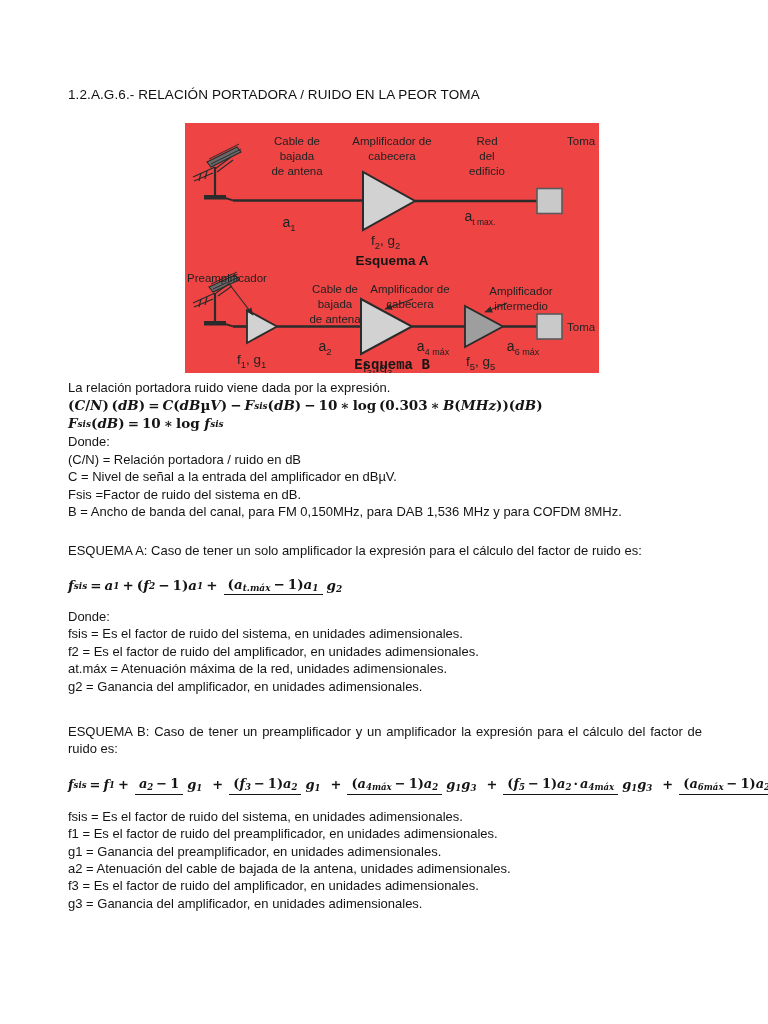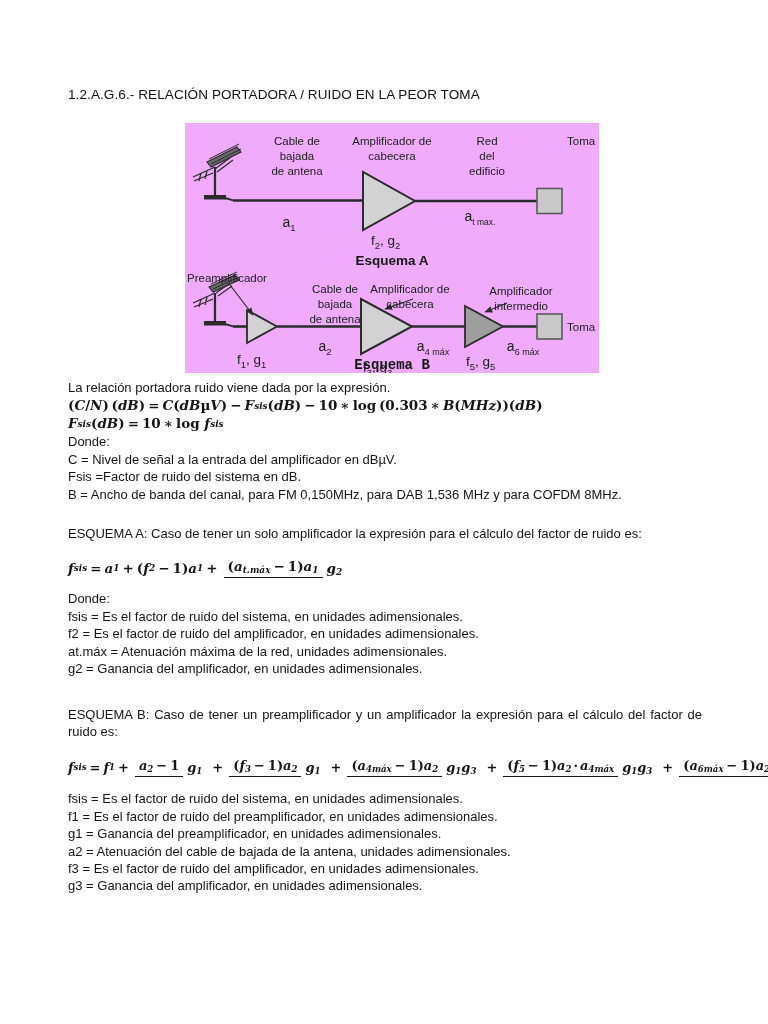--- a/index.html
+++ b/index.html
@@ -46,21 +46,21 @@
     width: 634px;
     height: 264px;
     margin: 0 0 4px 0;
   }
   .figure {
     position: absolute;
     left: 117px;
     top: 12px;
     width: 414px;
     height: 250px;
-    background: #f0abfc;
+    background: #ef4444;
   }
   .diagram-svg { display: block; }
 
   
   .txt {
     font-size: 13px;
     line-height: 17.4px;
     margin: 0;
     color: #141414;
   }
@@ -284,20 +284,21 @@
         <span class="rm">)</span>
         <span class="op">=</span>
         <span class="rm">10</span>
         <span class="op">∗</span>
         <span class="rm"><b>log</b></span>
         <span>&nbsp;f</span>
         <sub>sis</sub>
     </div>
 
     <p class="txt">Donde:</p>
+    <p class="txt">(C/N) = Relación portadora / ruido en dB</p>
     <p class="txt">C = Nivel de señal a la entrada del amplificador en dBµV.</p>
     <p class="txt">Fsis =Factor de ruido del sistema en dB.</p>
     <p class="txt">B = Ancho de banda del canal, para FM 0,150MHz, para DAB 1,536 MHz y para COFDM 8MHz.</p>
 
     <div class="gap-l"></div>
 
     <p class="txt">ESQUEMA A: Caso de tener un solo amplificador la expresión para el cálculo del factor de ruido es:</p>
 
     <div class="math math-line-tall" style="margin-top:6px;">
       <span>f</span>

